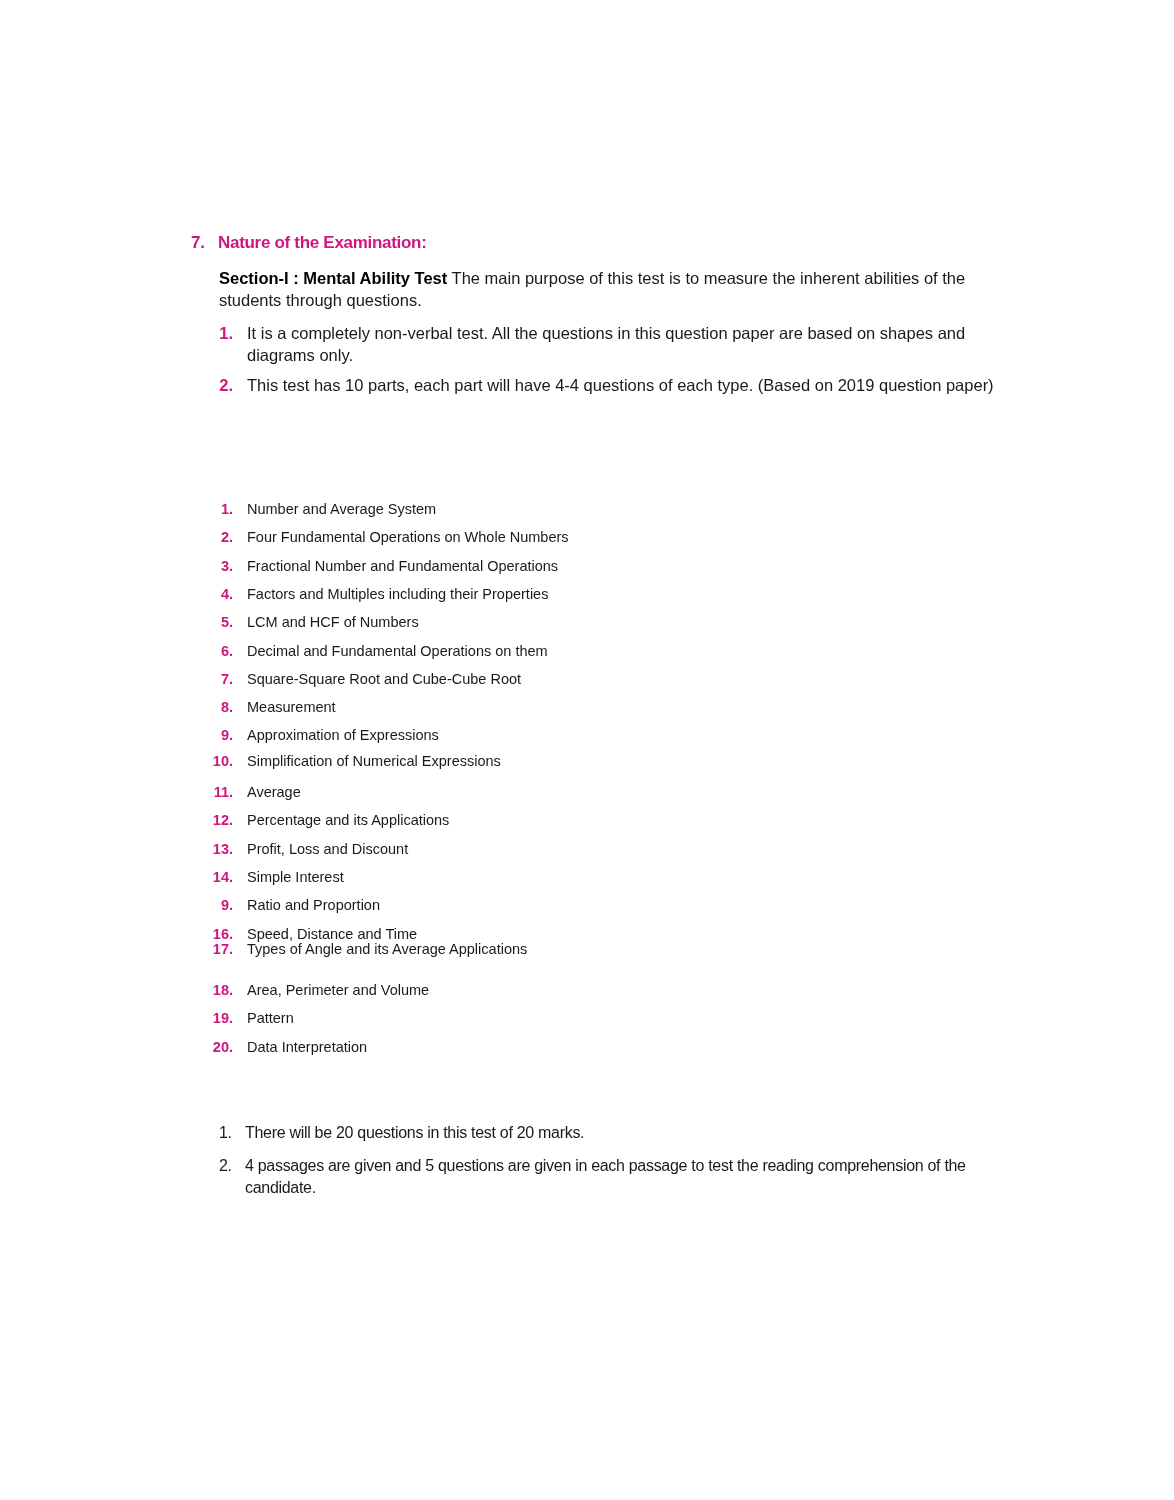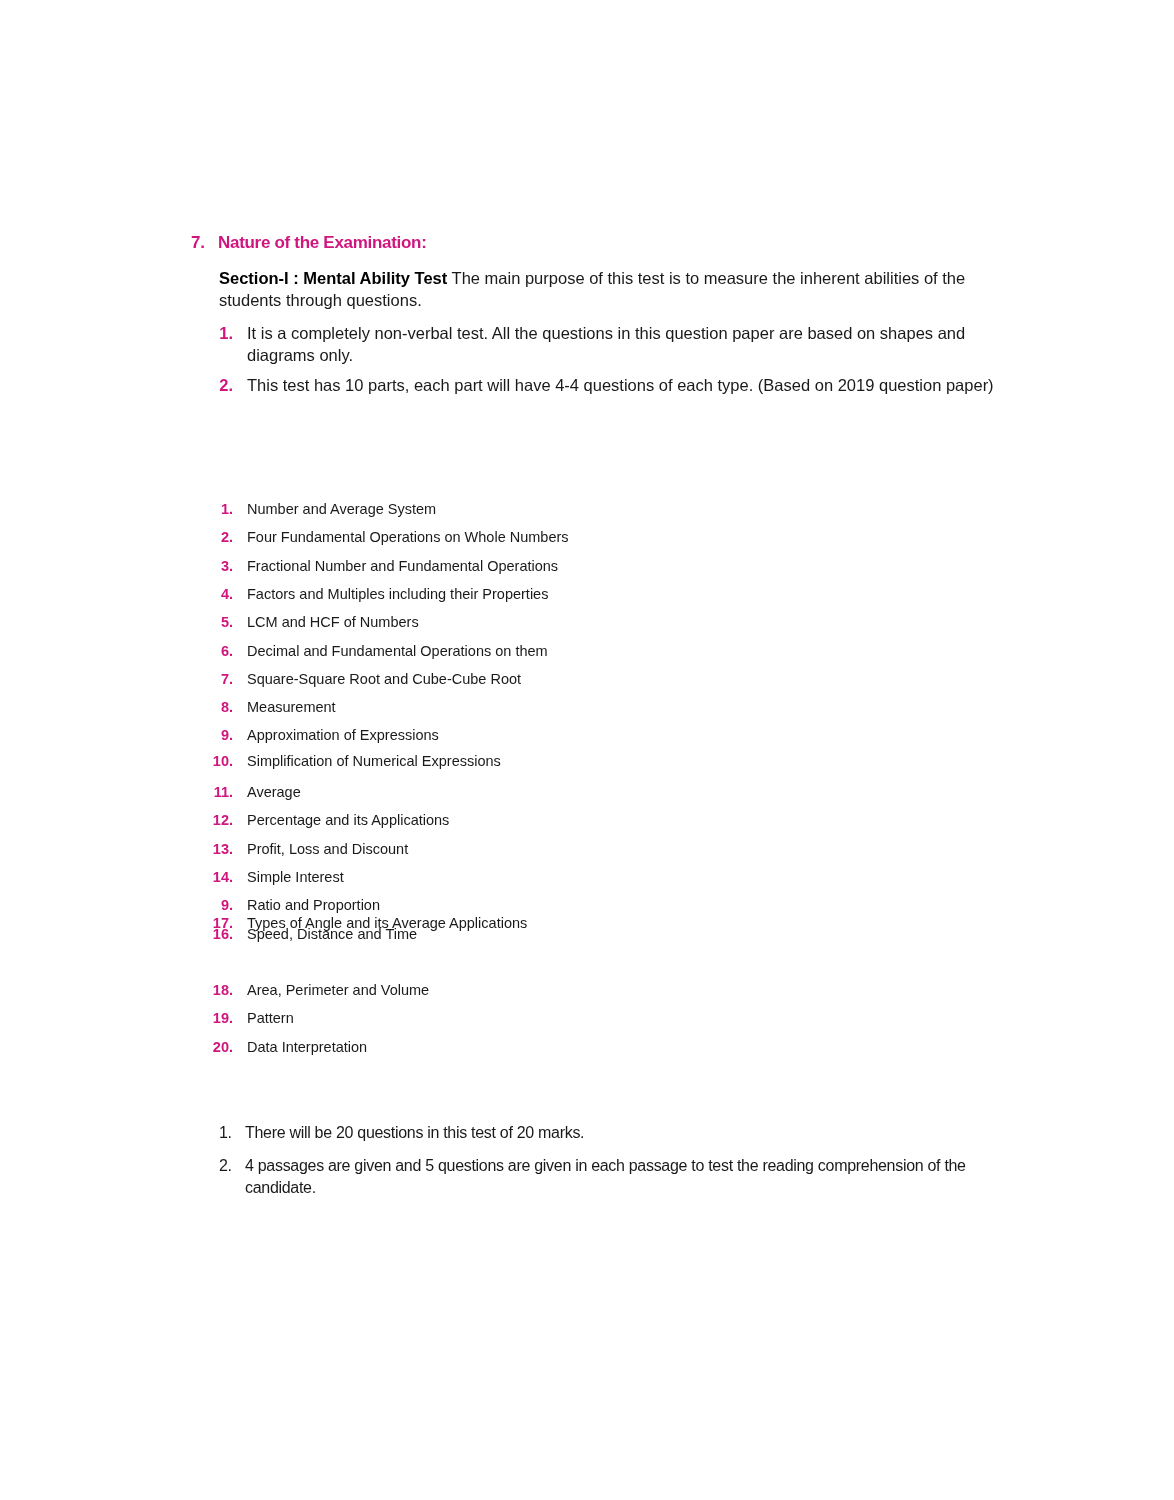--- a/index.html
+++ b/index.html
@@ -192,21 +192,21 @@
         <span class="t">Simple Interest</span>
       </div>
       <div class="topic" style="top: 895.2px;">
         <span class="n">9.</span>
         <span class="t">Ratio and Proportion</span>
       </div>
       <div class="topic" style="top: 923.5px;">
         <span class="n">16.</span>
         <span class="t">Speed, Distance and Time</span>
       </div>
-      <div class="topic" style="top: 913px;">
+      <div class="topic" style="top: 939px;">
         <span class="n">17.</span>
         <span class="t">Types of Angle and its Average Applications</span>
       </div>
       <div class="topic" style="top: 980.1px;">
         <span class="n">18.</span>
         <span class="t">Area, Perimeter and Volume</span>
       </div>
       <div class="topic" style="top: 1008.4px;">
         <span class="n">19.</span>
         <span class="t">Pattern</span>

